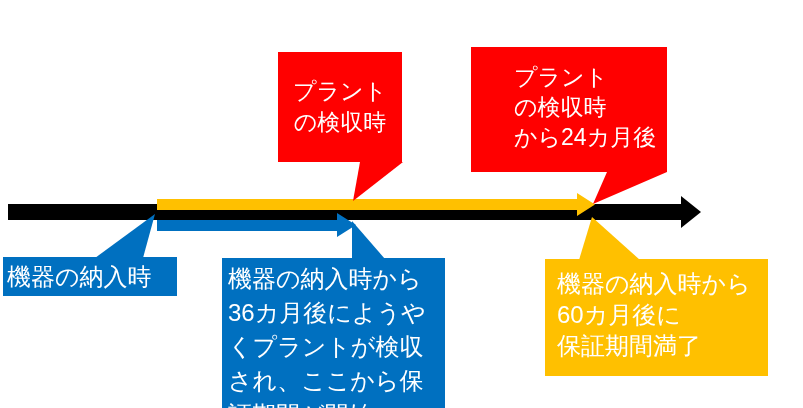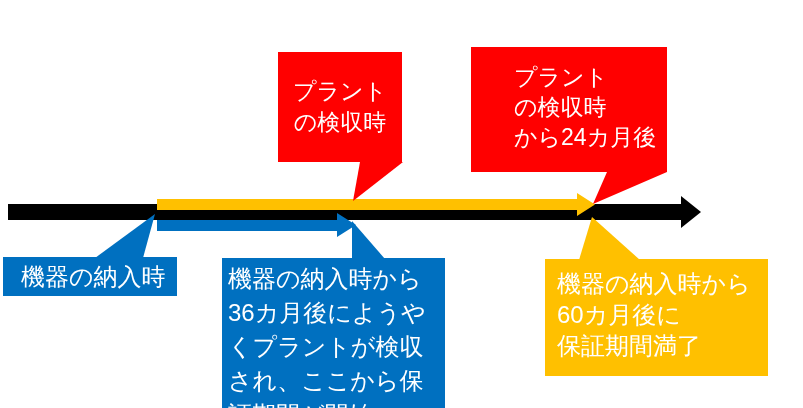--- a/index.html
+++ b/index.html
@@ -39,21 +39,21 @@
   }
   
   .co-plant24 {
     left: 471px; top: 3px; width: 196px; height: 125px;
     padding: 15px 0 0 43px;
     font-size: 23px; line-height: 30px;
   }
   
   .co-delivery {
     left: 3px; top: 213px; width: 174px; height: 39px;
-    padding-left: 18px;
+    padding-left: 4px;
     font-size: 24px; line-height: 39px;
   }
   
   .co-wstart {
     left: 222px; top: 214px; width: 223px; height: 174px;
     padding: 4px 0 0 6px;
     font-size: 24px; line-height: 34px;
   }
   
   .co-wend {

